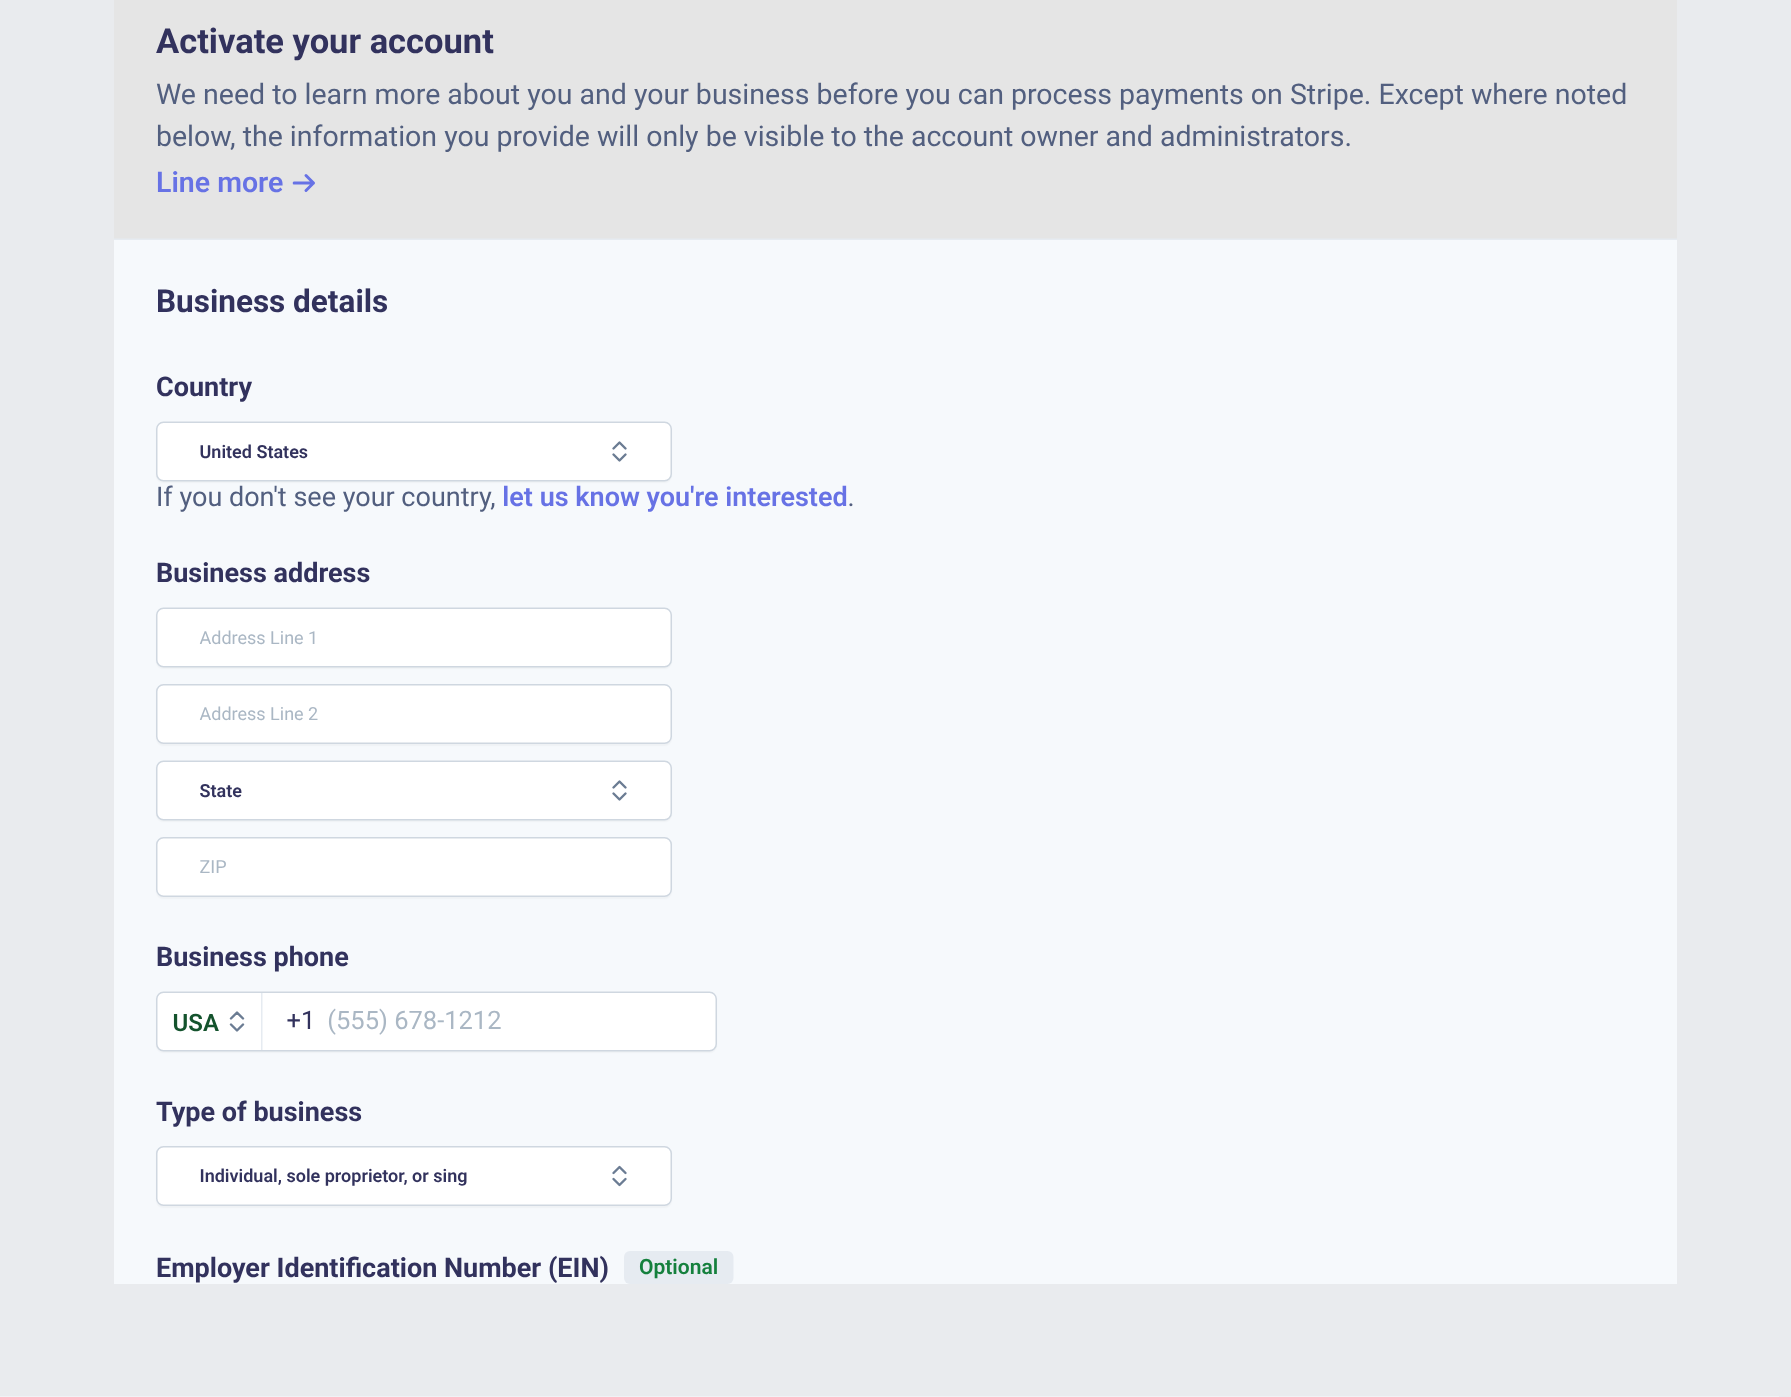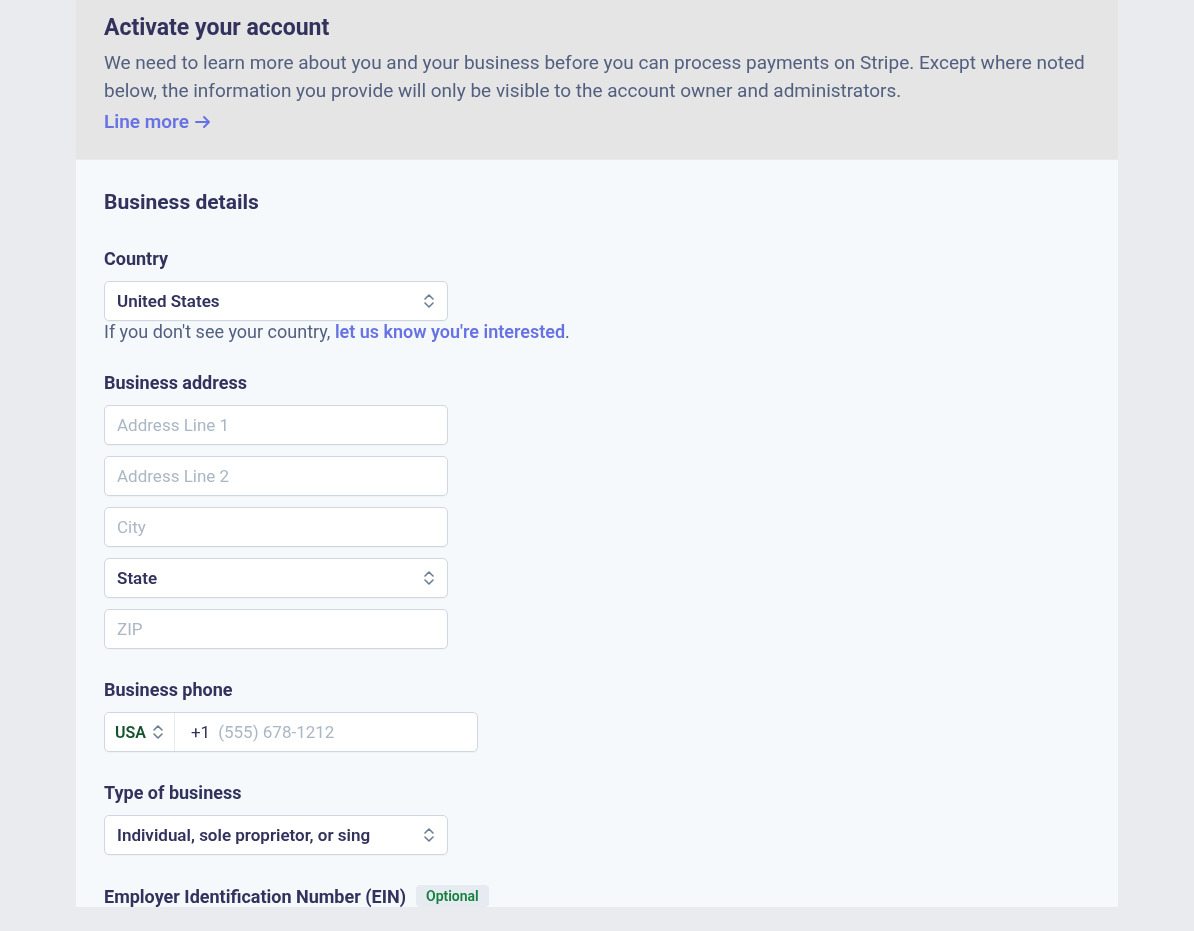--- a/index.html
+++ b/index.html
@@ -74,22 +74,22 @@
     border-radius: 4px;
     text-align: right;
   }
   .input-wrap { width: 344px; position: relative; }
   .text-input, .select-input {
     width: 100%;
     height: 40px;
     background: #fff;
     border: 1px solid #cfd7e0;
     border-radius: 5px;
-    padding: 0 12px;
-    font-size: 17px;
+    padding: 0 28px;
+    font-size: 12px;
     color: #32325d;
     font-family: inherit;
     box-shadow: 0 1px 1px rgba(0,0,0,0.03);
   }
   .text-input::placeholder { color: #aab7c4; }
   .select-input {
     display: flex;
     align-items: center;
     justify-content: space-between;
     cursor: pointer;
@@ -184,23 +184,20 @@
     <div class="field-group">
       <div class="field-label">Business address</div>
       <div class="address-stack">
         <div class="input-wrap">
           <input type="text" class="text-input" placeholder="Address Line 1" style="">
         </div>
         <div class="input-wrap">
           <input type="text" class="text-input" placeholder="Address Line 2" style="">
         </div>
         <div class="input-wrap">
-          <input type="text" class="text-input" placeholder="City" style="">
-        </div>
-        <div class="input-wrap">
           <div class="select-input">
             <span class="value placeholder">State</span>
             <svg class="updown-icon" viewBox="0 0 12 16" fill="none">
               <path d="M2 6l4-4 4 4M2 10l4 4 4-4" stroke="currentColor" stroke-width="1.6" stroke-linecap="round" stroke-linejoin="round"></path>
             </svg>
           </div>
         </div>
         <div class="input-wrap">
           <input type="text" class="text-input" placeholder="ZIP" style="">
         </div>

